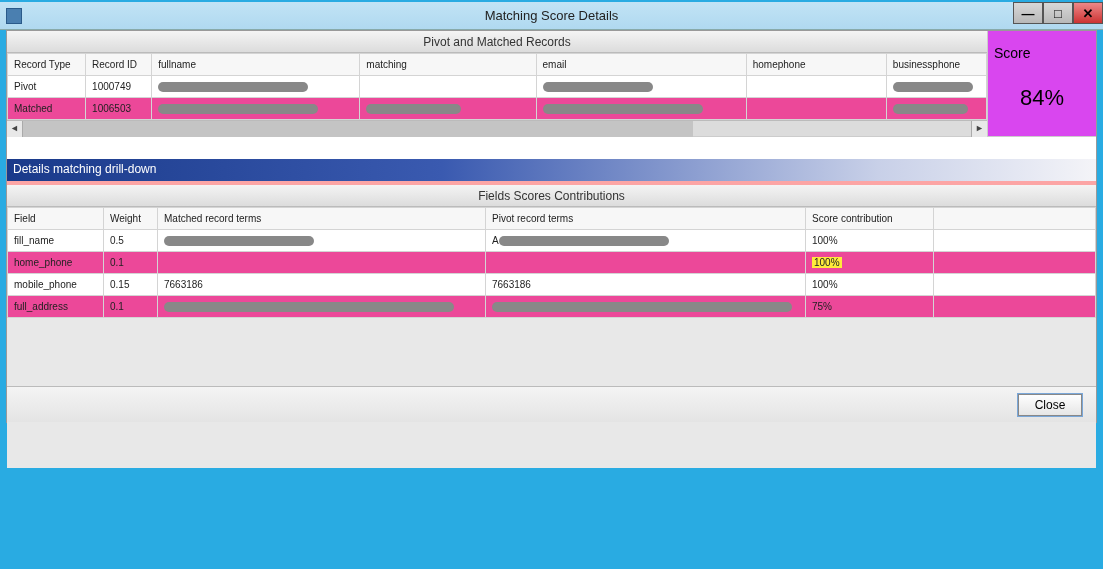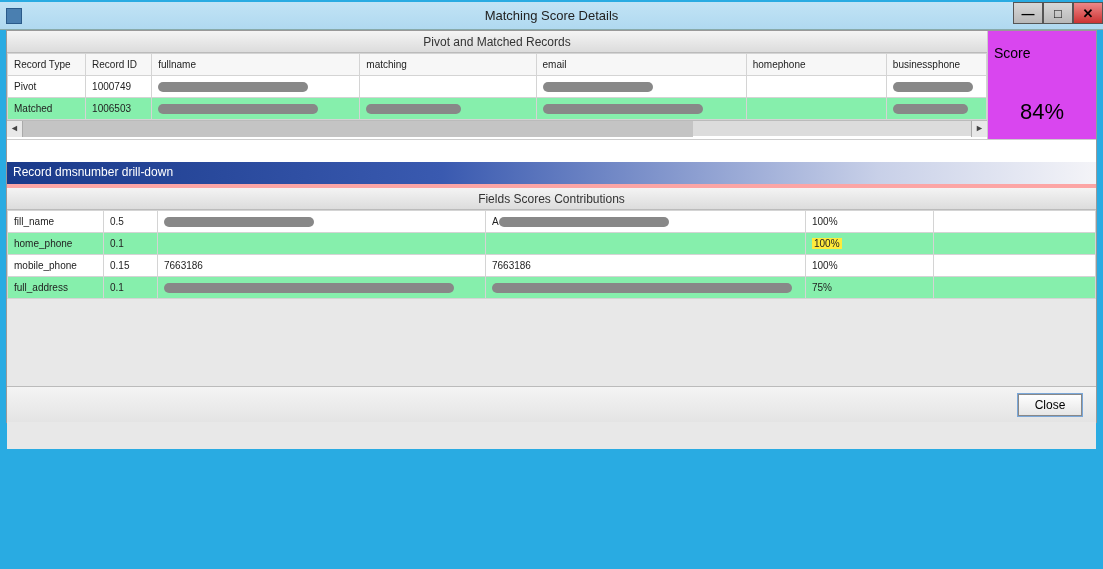--- a/index.html
+++ b/index.html
@@ -10,28 +10,28 @@
   .titlebar .title { position: absolute; left: 0; right: 0; text-align: center; font-size: 13px; color: #222; pointer-events: none; }
   .winbtns { position: absolute; right: 0; top: 0; display: flex; }
   .winbtn { width: 30px; height: 22px; border: 1px solid #555; background: linear-gradient(to bottom, #d8d8d8, #b8b8b8); display: flex; align-items: center; justify-content: center; font-size: 13px; font-weight: bold; cursor: default; }
   .winbtn.close { background: linear-gradient(to bottom, #e88, #c33); color: #000; }
   .content { background: #fff; margin: 0 6px 6px 6px; height: 393px; border: 1px solid #999; position: relative; }
 
   .top-area { display: flex; }
   .records-pane { flex: 1; border-right: 1px solid #ccc; border-bottom: 1px solid #ccc; }
   .score-pane { width: 108px; border-bottom: 1px solid #ccc; padding: 14px 6px; text-align: center; background: #d946ef; }
   .score-pane .lbl { font-size: 14px; text-align: left; }
-  .score-pane .val { font-size: 22px; margin-top: 38px; }
+  .score-pane .val { font-size: 22px; margin-top: 24px; }
 
   .section-header { background: linear-gradient(to bottom, #f4f4f4, #dcdcdc); border-bottom: 1px solid #bbb; height: 22px; line-height: 22px; text-align: center; font-size: 12px; color: #333; }
 
   table.grid { border-collapse: collapse; width: 100%; table-layout: fixed; }
   table.grid th, table.grid td { border: 1px solid #d4d4d4; padding: 4px 6px; text-align: left; font-weight: normal; font-size: 10px; color: #222; height: 22px; overflow: hidden; white-space: nowrap; }
   table.grid th { background: #f7f7f7; }
-  table.grid tr.alt td { background: #86efac; }
+  table.grid tr.alt td { background: #ec4899; }
 
   .hscroll-strip { height: 16px; background: #dcdcdc; position: relative; border-top: 1px solid #bbb; }
   .hscroll-left { position: absolute; left: 0; top: 0; width: 16px; height: 16px; background: #e8e8e8; border-right: 1px solid #aaa; text-align: center; line-height: 14px; font-size: 9px; color: #444; }
   .hscroll-thumb { position: absolute; left: 16px; top: 0; height: 16px; width: 670px; background: #c4c4c4; }
   .hscroll-right { position: absolute; right: 0; top: 0; width: 16px; height: 16px; background: #e8e8e8; border-left: 1px solid #aaa; text-align: center; line-height: 14px; font-size: 9px; color: #444; }
 
   .drilldown-bar { height: 22px; background: linear-gradient(to right, #1a3a8a 0%, #3a5ab0 40%, #c8d0e8 80%, #f4f4f8 100%); color: #fff; font-size: 12px; padding: 3px 6px; }
 
   .fields-pane { border-top: 4px solid #fca5a5; }
   .fields-body { background: #e8e8e8; height: 150px; }
@@ -109,34 +109,42 @@
         </div>
       </div>
       <div class="score-pane">
         <div class="lbl">Score</div>
         <div class="val">84%</div>
       </div>
     </div>
 
     <div style="height:22px;background:#fff"></div>
 
-    <div class="drilldown-bar">Record dmsnumber drill-down</div>
+    <div class="drilldown-bar">Details matching drill-down</div>
 
     <div class="fields-pane">
       <div class="section-header">Fields Scores Contributions</div>
       <table class="grid">
         <colgroup>
           <col style="width:96px">
             <col style="width:54px">
             <col style="width:328px">
             <col style="width:320px">
             <col style="width:128px">
             <col>
         </colgroup>
         <tbody>
+            <tr>
+          <th>Field</th>
+          <th>Weight</th>
+          <th>Matched record terms</th>
+          <th>Pivot record terms</th>
+          <th>Score contribution</th>
+          <th></th>
+        </tr>
         <tr>
           <td>fill_name</td>
           <td>0.5</td>
           <td><span class="redacted" style="width:150px"></span></td>
           <td>А<span class="redacted" style="width:170px"></span></td>
           <td>100%</td>
           <td></td>
         </tr>
         <tr class="alt">
           <td>home_phone</td>

